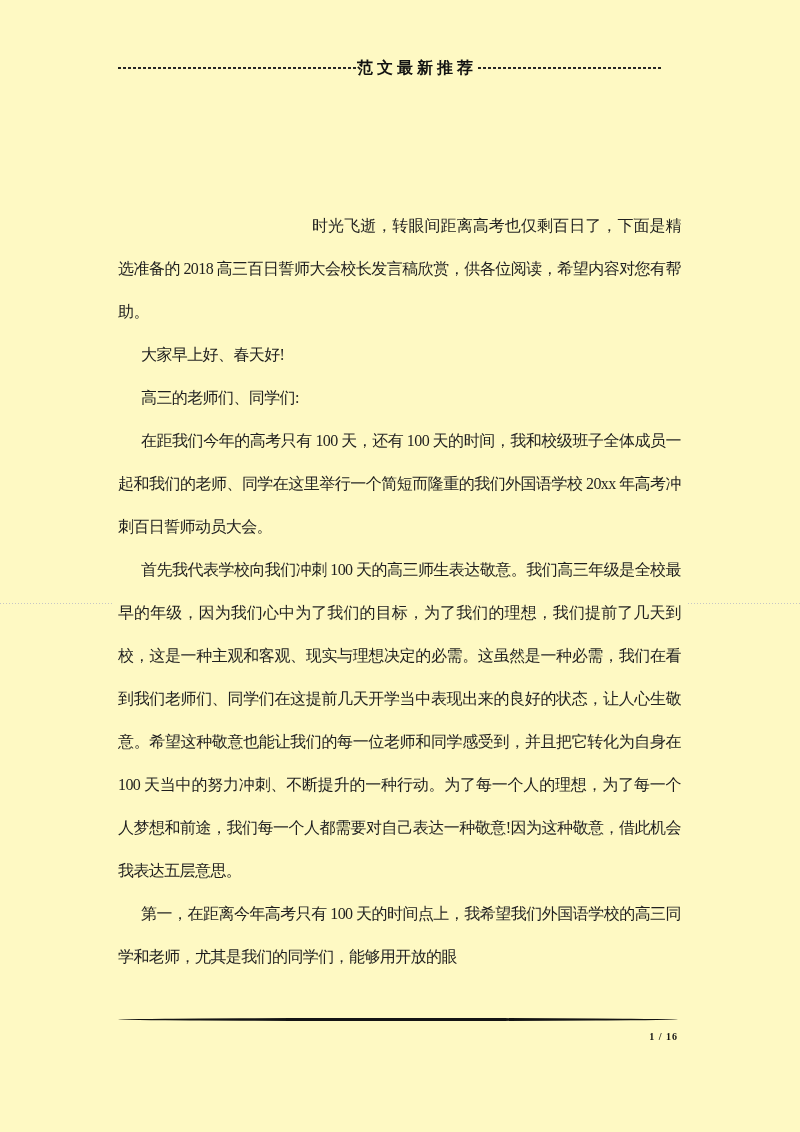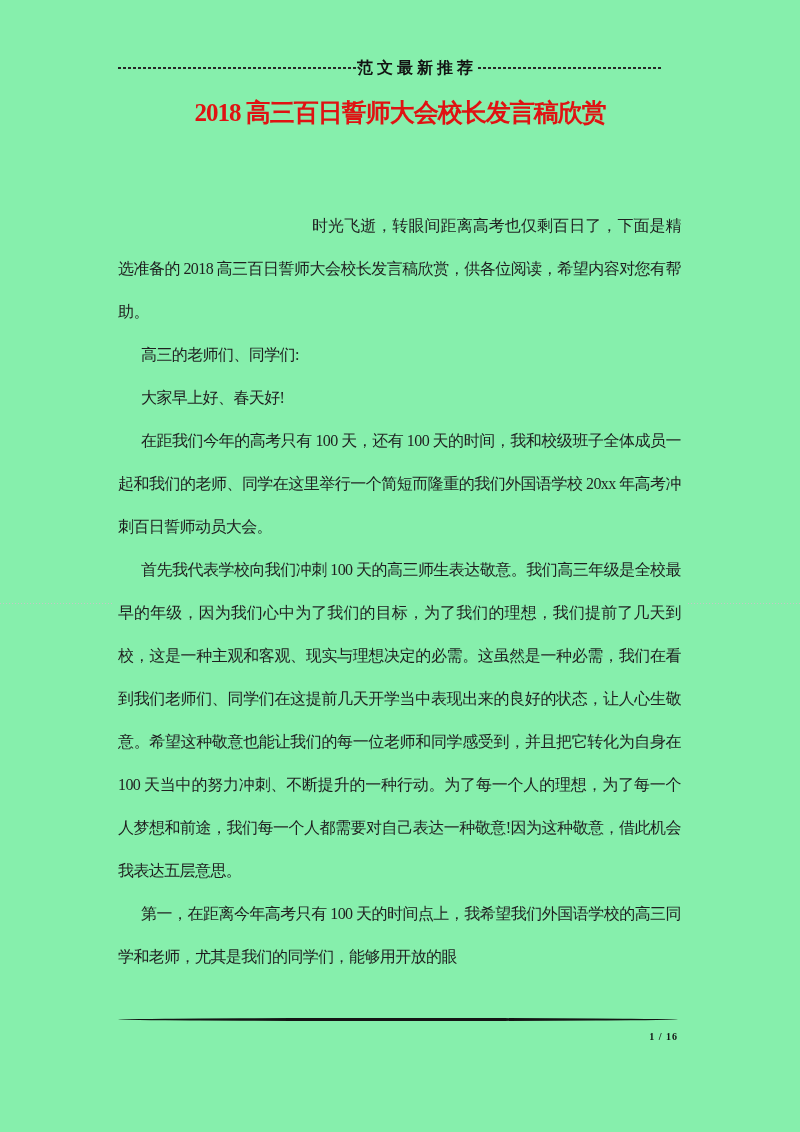--- a/index.html
+++ b/index.html
@@ -4,21 +4,21 @@
 <style>
   html, body {
     margin: 0;
     padding: 0;
     background: #ffffff;
   }
   .page {
     position: relative;
     width: 800px;
     height: 1132px;
-    background: #86efac;
+    background: #fef9c3;
     overflow: hidden;
     font-family: "Liberation Serif", "DejaVu Serif", serif;
   }
   
   .header-rule {
     position: absolute;
     left: 118px;
     top: 58px;
     width: 545px;
     height: 20px;
@@ -109,29 +109,28 @@
 <body>
 
 <div class="page">
 
   <div class="header-rule">
     <span class="dash dash-left"></span>
     <span class="header-label">范文最新推荐</span>
     <span class="dash dash-right"></span>
   </div>
 
-  <h1 class="doc-title" style="color: rgb(224, 18, 18);">2018 高三百日誓师大会校长发言稿欣赏</h1>
 
   <div class="fold-dots fold-left"></div>
   <div class="fold-dots fold-right"></div>
 
   <div class="content" style="color: rgb(31, 31, 31);">
     <p class="para deep">时光飞逝，转眼间距离高考也仅剩百日了，下面是精选准备的 2018 高三百日誓师大会校长发言稿欣赏，供各位阅读，希望内容对您有帮助。</p>
+    <p class="para">大家早上好、春天好!</p>
     <p class="para">高三的老师们、同学们:</p>
-    <p class="para">大家早上好、春天好!</p>
     <p class="para">在距我们今年的高考只有 100 天，还有 100 天的时间，我和校级班子全体成员一起和我们的老师、同学在这里举行一个简短而隆重的我们外国语学校 20xx 年高考冲刺百日誓师动员大会。</p>
     <p class="para">首先我代表学校向我们冲刺 100 天的高三师生表达敬意。我们高三年级是全校最早的年级，因为我们心中为了我们的目标，为了我们的理想，我们提前了几天到校，这是一种主观和客观、现实与理想决定的必需。这虽然是一种必需，我们在看到我们老师们、同学们在这提前几天开学当中表现出来的良好的状态，让人心生敬意。希望这种敬意也能让我们的每一位老师和同学感受到，并且把它转化为自身在 100 天当中的努力冲刺、不断提升的一种行动。为了每一个人的理想，为了每一个人梦想和前途，我们每一个人都需要对自己表达一种敬意!因为这种敬意，借此机会我表达五层意思。</p>
     <p class="para">第一，在距离今年高考只有 100 天的时间点上，我希望我们外国语学校的高三同学和老师，尤其是我们的同学们，能够用开放的眼</p>
   </div>
 
   <div class="footer-rule"></div>
   <div class="page-number">1 / 16</div>
 
 </div>
 

